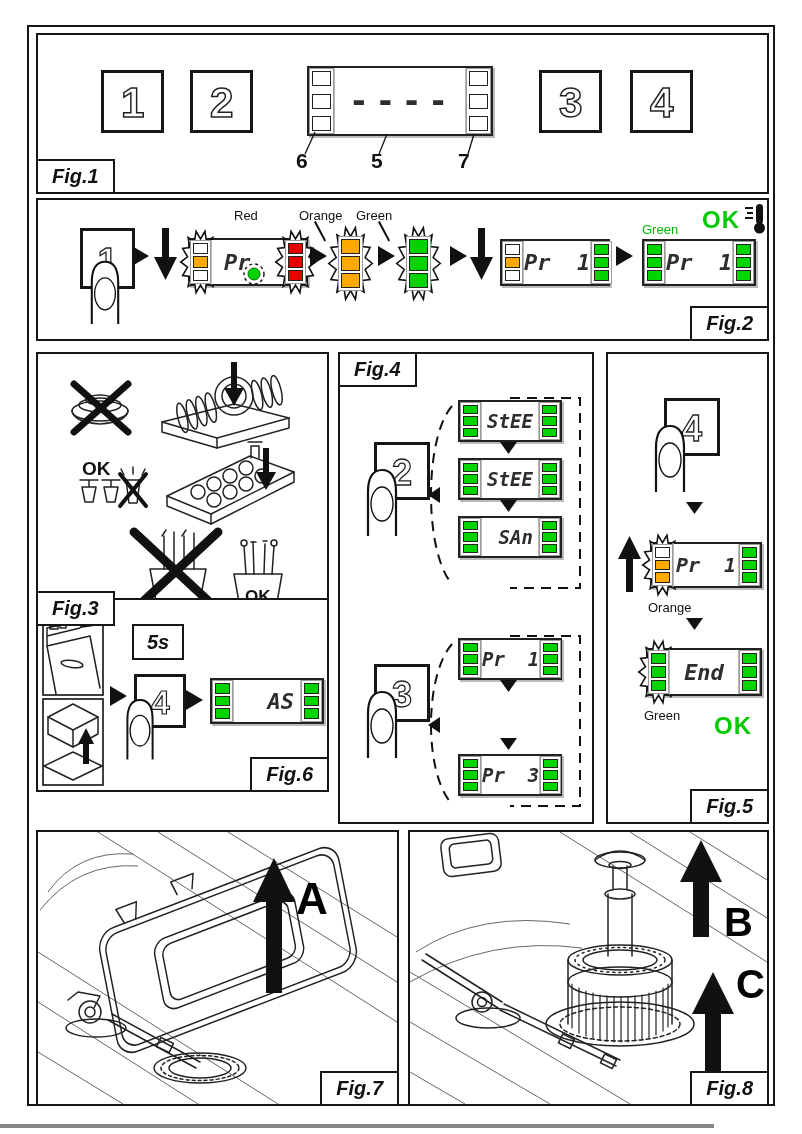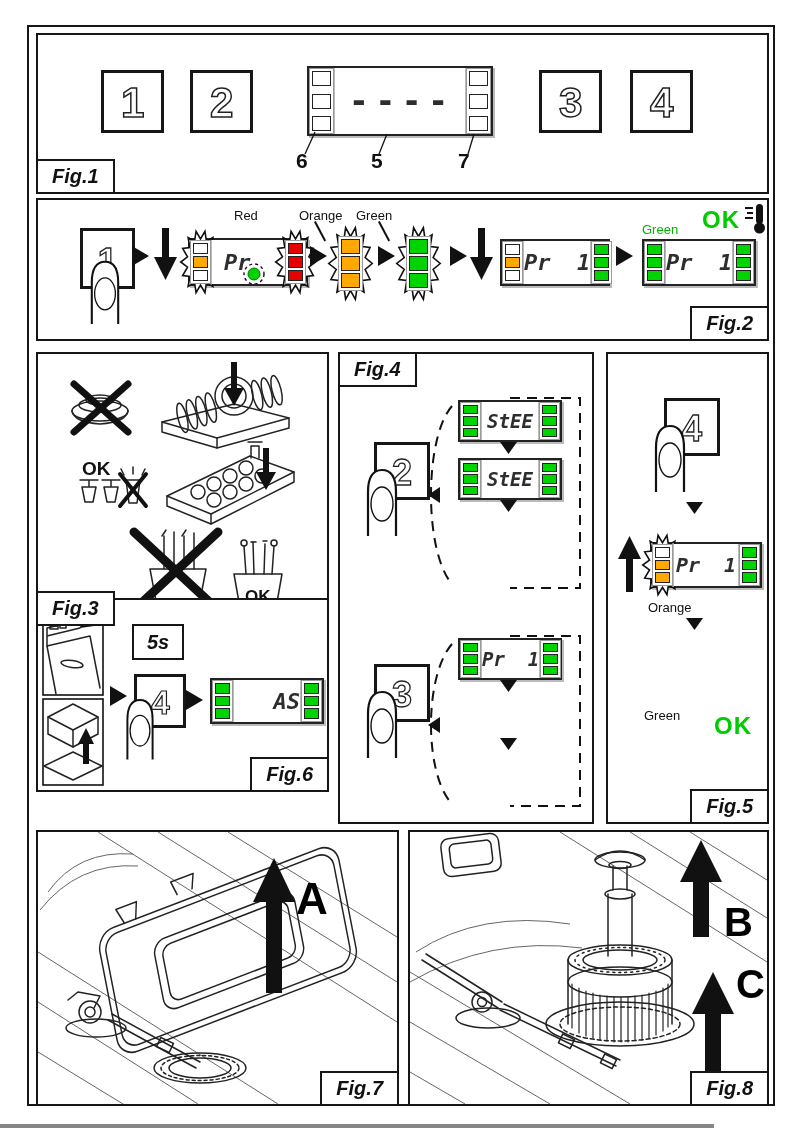--- a/index.html
+++ b/index.html
@@ -18,21 +18,21 @@
   
   .display{position:absolute;display:flex;align-items:stretch;border:2px solid #222;background:#fff;box-shadow:2px 2px 0 #bbb}
   .ledcol{display:flex;flex-direction:column;justify-content:space-between;gap:2px;padding:2px;
           border:1px solid #999;background:#fff;position:relative}
   .led{display:block;width:13px;height:11px;border:1px solid #222;background:#fff}
   .ledcol.big .led{width:17px;height:13px}
   .lcd{flex:1;display:flex;align-items:center;justify-content:center;position:relative;
        border-left:1px solid #bbb;border-right:1px solid #bbb;background:#fff;
        font:italic 700 22px "DejaVu Sans Mono",monospace;color:#2e2e2e;white-space:pre}
   .lcd.left{justify-content:flex-start;padding-left:12px}
-  .lcd.right{justify-content:flex-end;padding-right:0}
+  .lcd.right{justify-content:flex-end;padding-right:6px}
   .burstwrap{position:relative;display:flex}
   .burstbg{position:absolute;left:-10px;top:-10px;width:calc(100% + 20px);height:calc(100% + 20px);overflow:visible}
   .colonly{position:absolute}
   .cap{position:absolute;font:13px "Liberation Sans",sans-serif;color:#111;white-space:nowrap}
   .capgreen{color:#00b400}
   .oktext{position:absolute;font:700 24px "Liberation Sans",sans-serif;color:#00ca00;letter-spacing:1px}
   .num{position:absolute;font:700 21px "Liberation Sans",sans-serif}
   .cline{position:absolute;width:1.5px;background:#111;transform-origin:top left}
   .hold{position:absolute;border:2px solid #161616;background:#fff;display:flex;align-items:center;justify-content:center;
         font:italic 700 20px "Liberation Sans",sans-serif}
@@ -404,20 +404,33 @@
     <div class="lcd" style="font-size:19px">StEE</div>
     <div class="ledcol">
         <i class="led" style="background: rgb(0, 212, 0);"></i>
         <i class="led" style="background: rgb(0, 212, 0);"></i>
         <i class="led" style="background: rgb(0, 212, 0);"></i>
       </div>
   </div>
   <svg class="abs" style="left:160px;top:146px" width="17" height="12">
       <use href="#triD"></use>
     </svg>
+  <div class="display" style="left:118px;top:162px;width:100px;height:38px">
+    <div class="ledcol">
+        <i class="led" style="background: rgb(0, 212, 0);"></i>
+        <i class="led" style="background: rgb(0, 212, 0);"></i>
+        <i class="led" style="background: rgb(0, 212, 0);"></i>
+      </div>
+    <div class="lcd" style="font-size:19px"> SAn</div>
+    <div class="ledcol">
+        <i class="led" style="background: rgb(0, 212, 0);"></i>
+        <i class="led" style="background: rgb(0, 212, 0);"></i>
+        <i class="led" style="background: rgb(0, 212, 0);"></i>
+      </div>
+  </div>
 
   <div class="btn" style="left:34px;top:310px;width:50px;height:52px">
     <svg viewBox="0 0 40 40">
         <text class="odigit" x="20" y="34" font-size="36">3</text>
       </svg>
   </div>
   <svg class="fing" style="left:22px;top:334px;width:40px;height:70px" viewBox="0 0 40 70">
       <use href="#fingerS"></use>
     </svg>
 
@@ -433,20 +446,33 @@
         <i class="led" style="background: rgb(0, 212, 0);"></i>
         <i class="led" style="background: rgb(0, 212, 0);"></i>
       </div>
   </div>
   <svg class="abs" style="left:160px;top:326px" width="17" height="12">
       <use href="#triD"></use>
     </svg>
   <svg class="abs" style="left:160px;top:384px" width="17" height="12">
       <use href="#triD"></use>
     </svg>
+  <div class="display" style="left:118px;top:400px;width:100px;height:38px">
+    <div class="ledcol">
+        <i class="led" style="background: rgb(0, 212, 0);"></i>
+        <i class="led" style="background: rgb(0, 212, 0);"></i>
+        <i class="led" style="background: rgb(0, 212, 0);"></i>
+      </div>
+    <div class="lcd" style="font-size:19px">Pr  3</div>
+    <div class="ledcol">
+        <i class="led" style="background: rgb(0, 212, 0);"></i>
+        <i class="led" style="background: rgb(0, 212, 0);"></i>
+        <i class="led" style="background: rgb(0, 212, 0);"></i>
+      </div>
+  </div>
 </div>
 
 <div class="panel" style="left:606px;top:352px;width:159px;height:468px">
   <div class="btn" style="left:56px;top:44px;width:50px;height:52px">
     <svg viewBox="0 0 40 40">
         <text class="odigit" x="20" y="34" font-size="36">4</text>
       </svg>
   </div>
   <svg class="fing" style="left:42px;top:68px;width:40px;height:70px" viewBox="0 0 40 70">
       <use href="#fingerS"></use>
@@ -476,20 +502,38 @@
         <i class="led" style="background: rgb(0, 212, 0);"></i>
         <i class="led" style="background: rgb(0, 212, 0);"></i>
       </div>
   </div>
   <span class="cap" style="left:40px;top:246px">Orange</span>
 
   <svg class="abs" style="left:78px;top:264px" width="17" height="12">
       <use href="#triD"></use>
     </svg>
 
+  <div class="display" style="left:38px;top:294px;width:112px;height:44px">
+    <div class="burstwrap">
+      <svg class="burstbg" viewBox="0 0 60 100" preserveAspectRatio="none">
+          <use href="#burstP"></use>
+        </svg>
+      <div class="ledcol">
+          <i class="led" style="background: rgb(0, 212, 0);"></i>
+          <i class="led" style="background: rgb(0, 212, 0);"></i>
+          <i class="led" style="background: rgb(0, 212, 0);"></i>
+        </div>
+    </div>
+    <div class="lcd">End</div>
+    <div class="ledcol">
+        <i class="led" style="background: rgb(0, 212, 0);"></i>
+        <i class="led" style="background: rgb(0, 212, 0);"></i>
+        <i class="led" style="background: rgb(0, 212, 0);"></i>
+      </div>
+  </div>
   <span class="cap" style="left:36px;top:354px">Green</span>
   <span class="oktext" style="left:106px;top:358px">OK</span>
 
   <div class="figlab br">Fig.5</div>
 </div>
 
 <div class="panel" style="left:36px;top:598px;width:289px;height:190px">
   <svg class="abs" style="left:4px;top:6px;width:62px;height:90px" viewBox="0 0 62 90">
     <rect x="1" y="1" width="60" height="88" fill="none" stroke="#111" stroke-width="1.6"></rect>
     <g class="ln">

